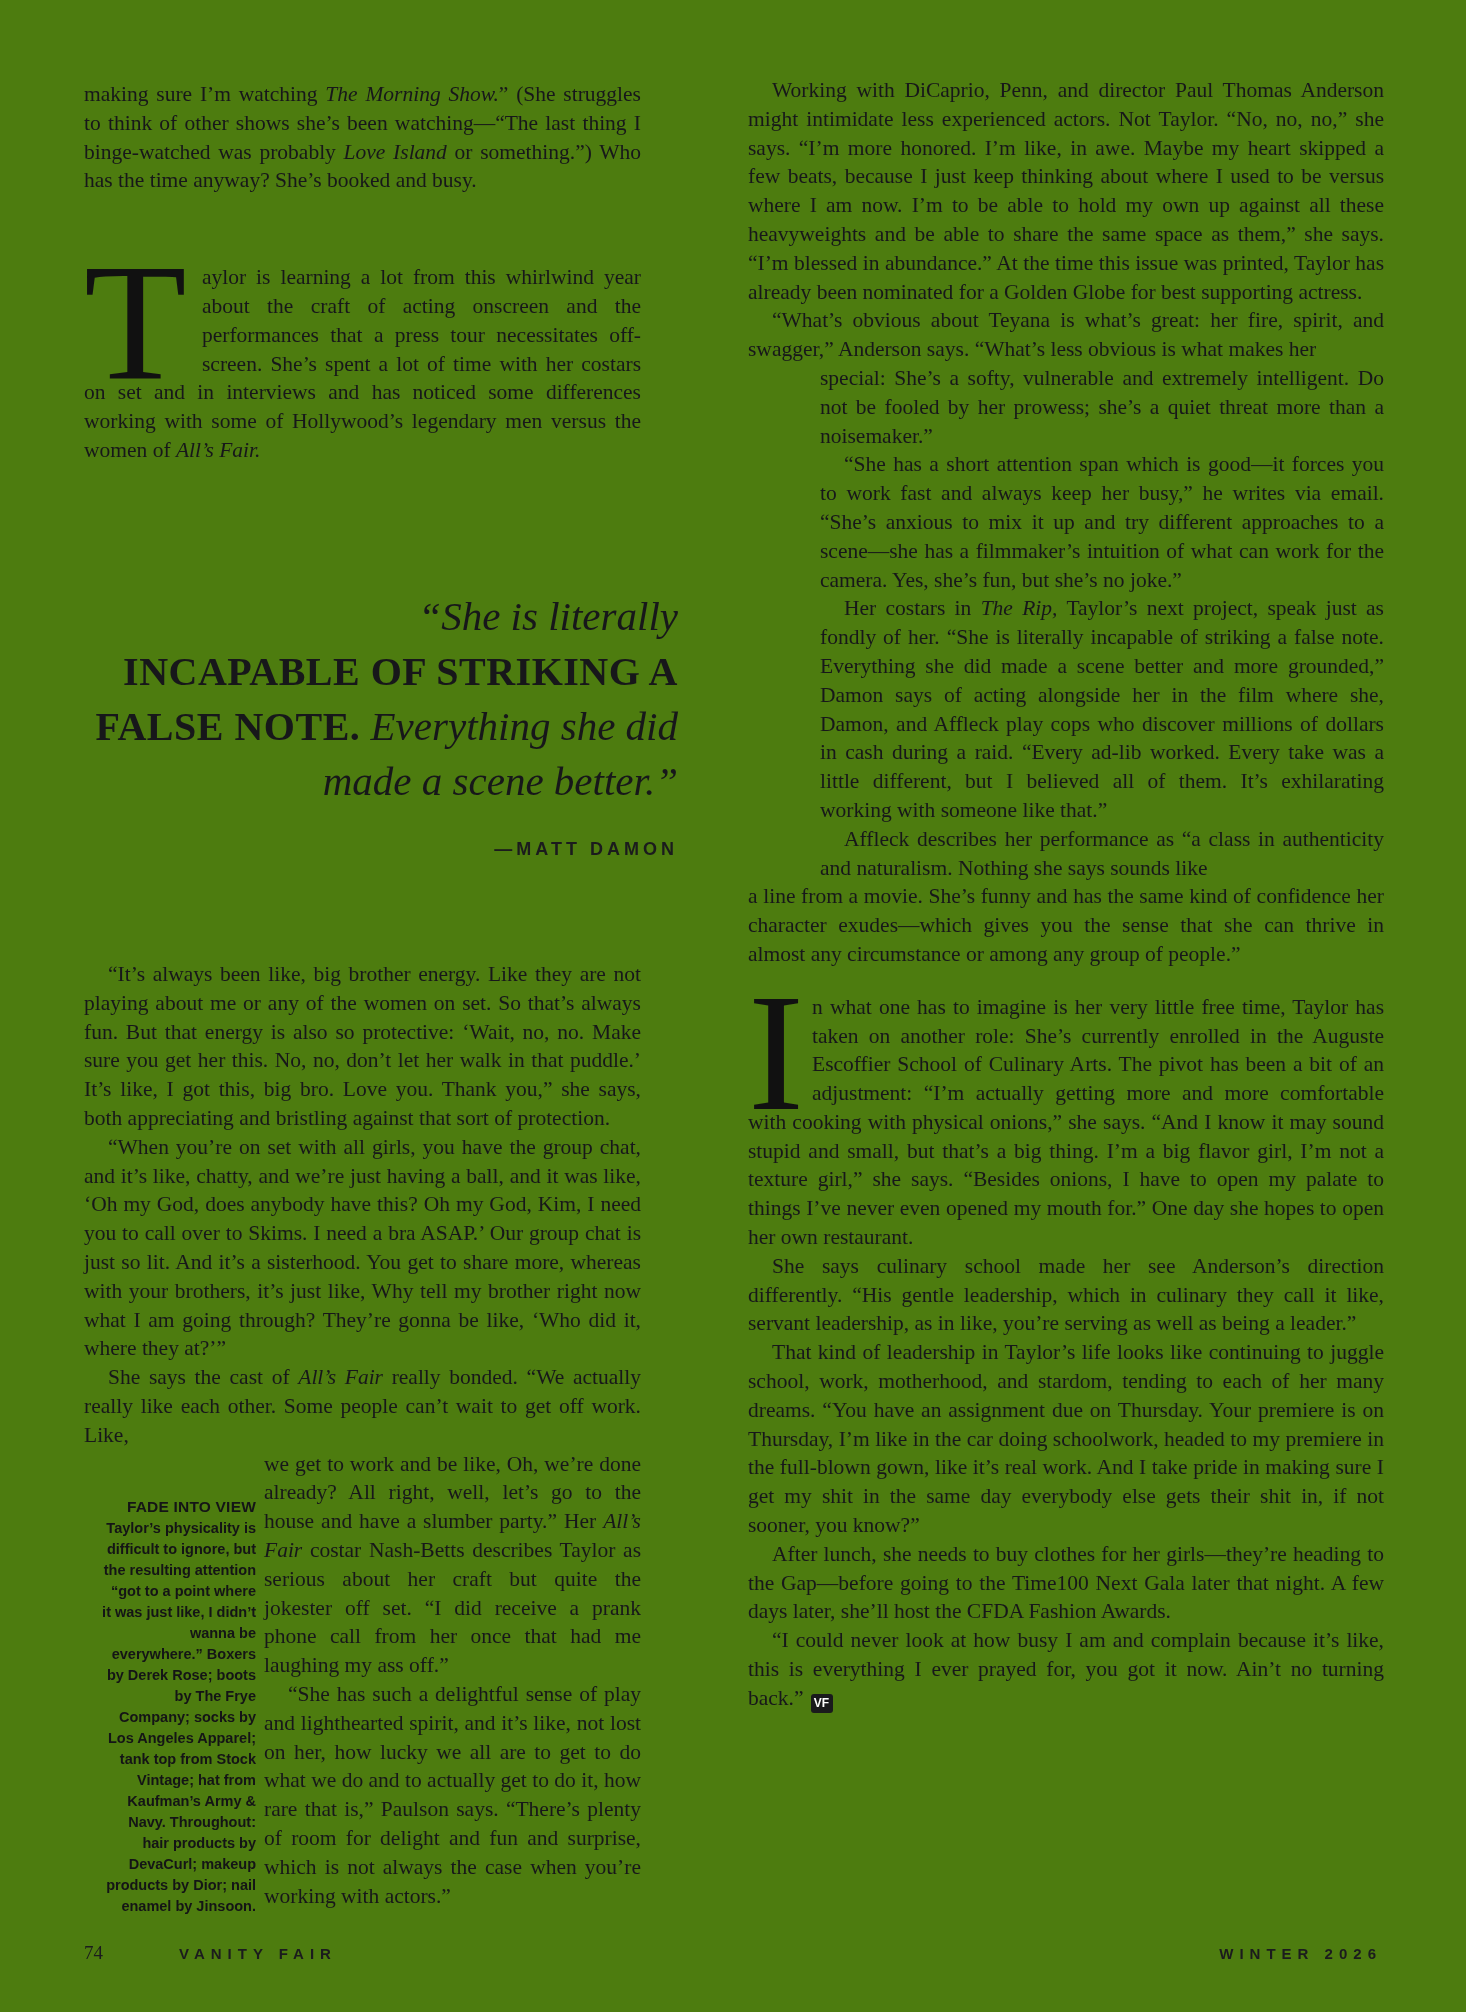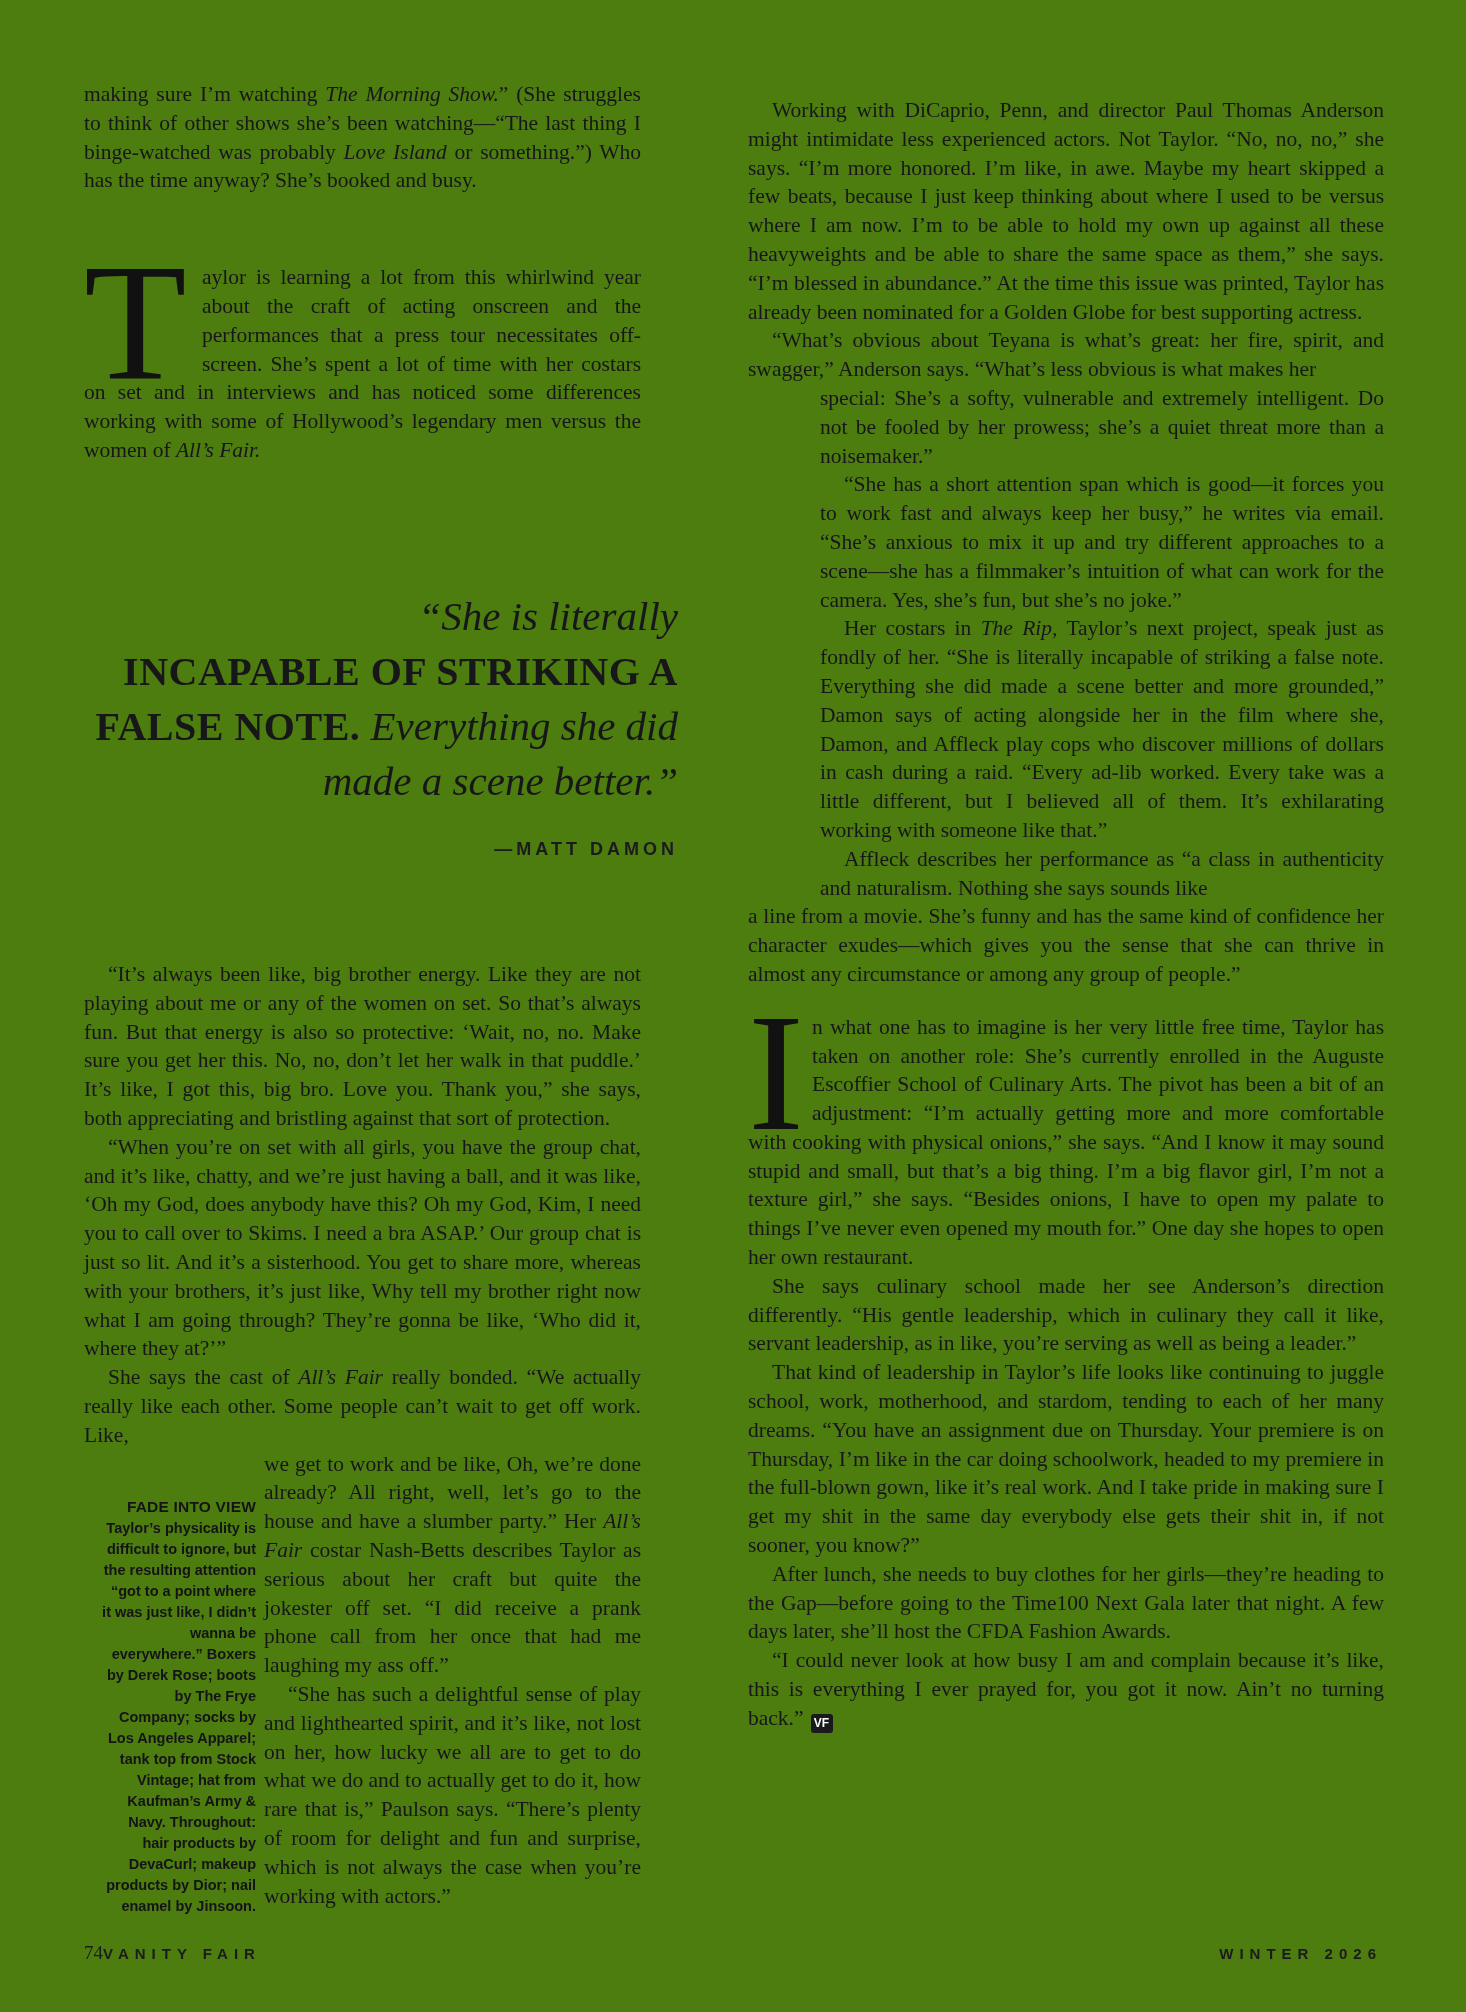--- a/index.html
+++ b/index.html
@@ -7,21 +7,21 @@
     position:relative; width:1466px; height:2012px; margin:0 auto;
     background:#4d7c0f; color:#17171a; overflow:hidden;
     font-family:"Liberation Serif", serif;
   }
   
   .bodytext p { margin:0; font-size:21.5px; line-height:28.8px; text-align:justify; }
   .bodytext p.ind { text-indent:24px; }
   .bodytext i { font-style:italic; }
   .col-left-top  { position:absolute; left:84px;  top:80px;  width:557px; }
   .col-left-bot  { position:absolute; left:84px;  top:960px; width:557px; }
-  .col-right     { position:absolute; left:748px; top:96px;  width:636px; }
+  .col-right     { position:absolute; left:748px; top:76px;  width:636px; }
   .gap-above { margin-top:68px !important; }
   .sect      { margin-top:24px !important; }
   
   .dc { float:left; display:block; font-family:"Liberation Serif", serif; font-weight:400;
         color:#111; overflow:visible; }
   .dc-t { font-size:168px; line-height:112px; height:112px; width:104px; margin:3px 14px 0 0; }
   .dc-i { font-size:168px; line-height:112px; height:112px; width:48px;  margin:3px 16px 0 0; }
   
   .pullquote { position:absolute; left:66px; top:589px; width:612px; text-align:right; }
   .pq-line   { font-size:40px; line-height:55px; margin:0; }
@@ -40,21 +40,21 @@
   .narrow { flex:1 1 auto; min-width:0; }
   
   .vf-mark { display:inline-block; width:22px; height:19px; background:#1a1a1c;
              color:#fff; font-family:"Liberation Sans", sans-serif; font-weight:700;
              font-size:12px; line-height:19px; text-align:center; border-radius:3px;
              margin-left:7px; vertical-align:-2px; letter-spacing:0; text-indent:0; }
   
   .folio { position:absolute; left:84px; right:84px; top:1942px;
            display:flex; align-items:baseline; }
   .folio-num { font-family:"Liberation Serif", serif; font-size:19px; color:#1b1b1d; }
-  .folio-mag { }
+  .folio-mag { margin-left:76px; }
   .folio-sans { font-family:"Liberation Sans", sans-serif; font-weight:700;
                 font-size:15px; letter-spacing:6px; color:#1b1b1d; }
   .folio-issue { margin-left:auto; }
 </style>
 </head>
 <body>
 
 <div class="page">
 
   <section class="bodytext col-left-top">

